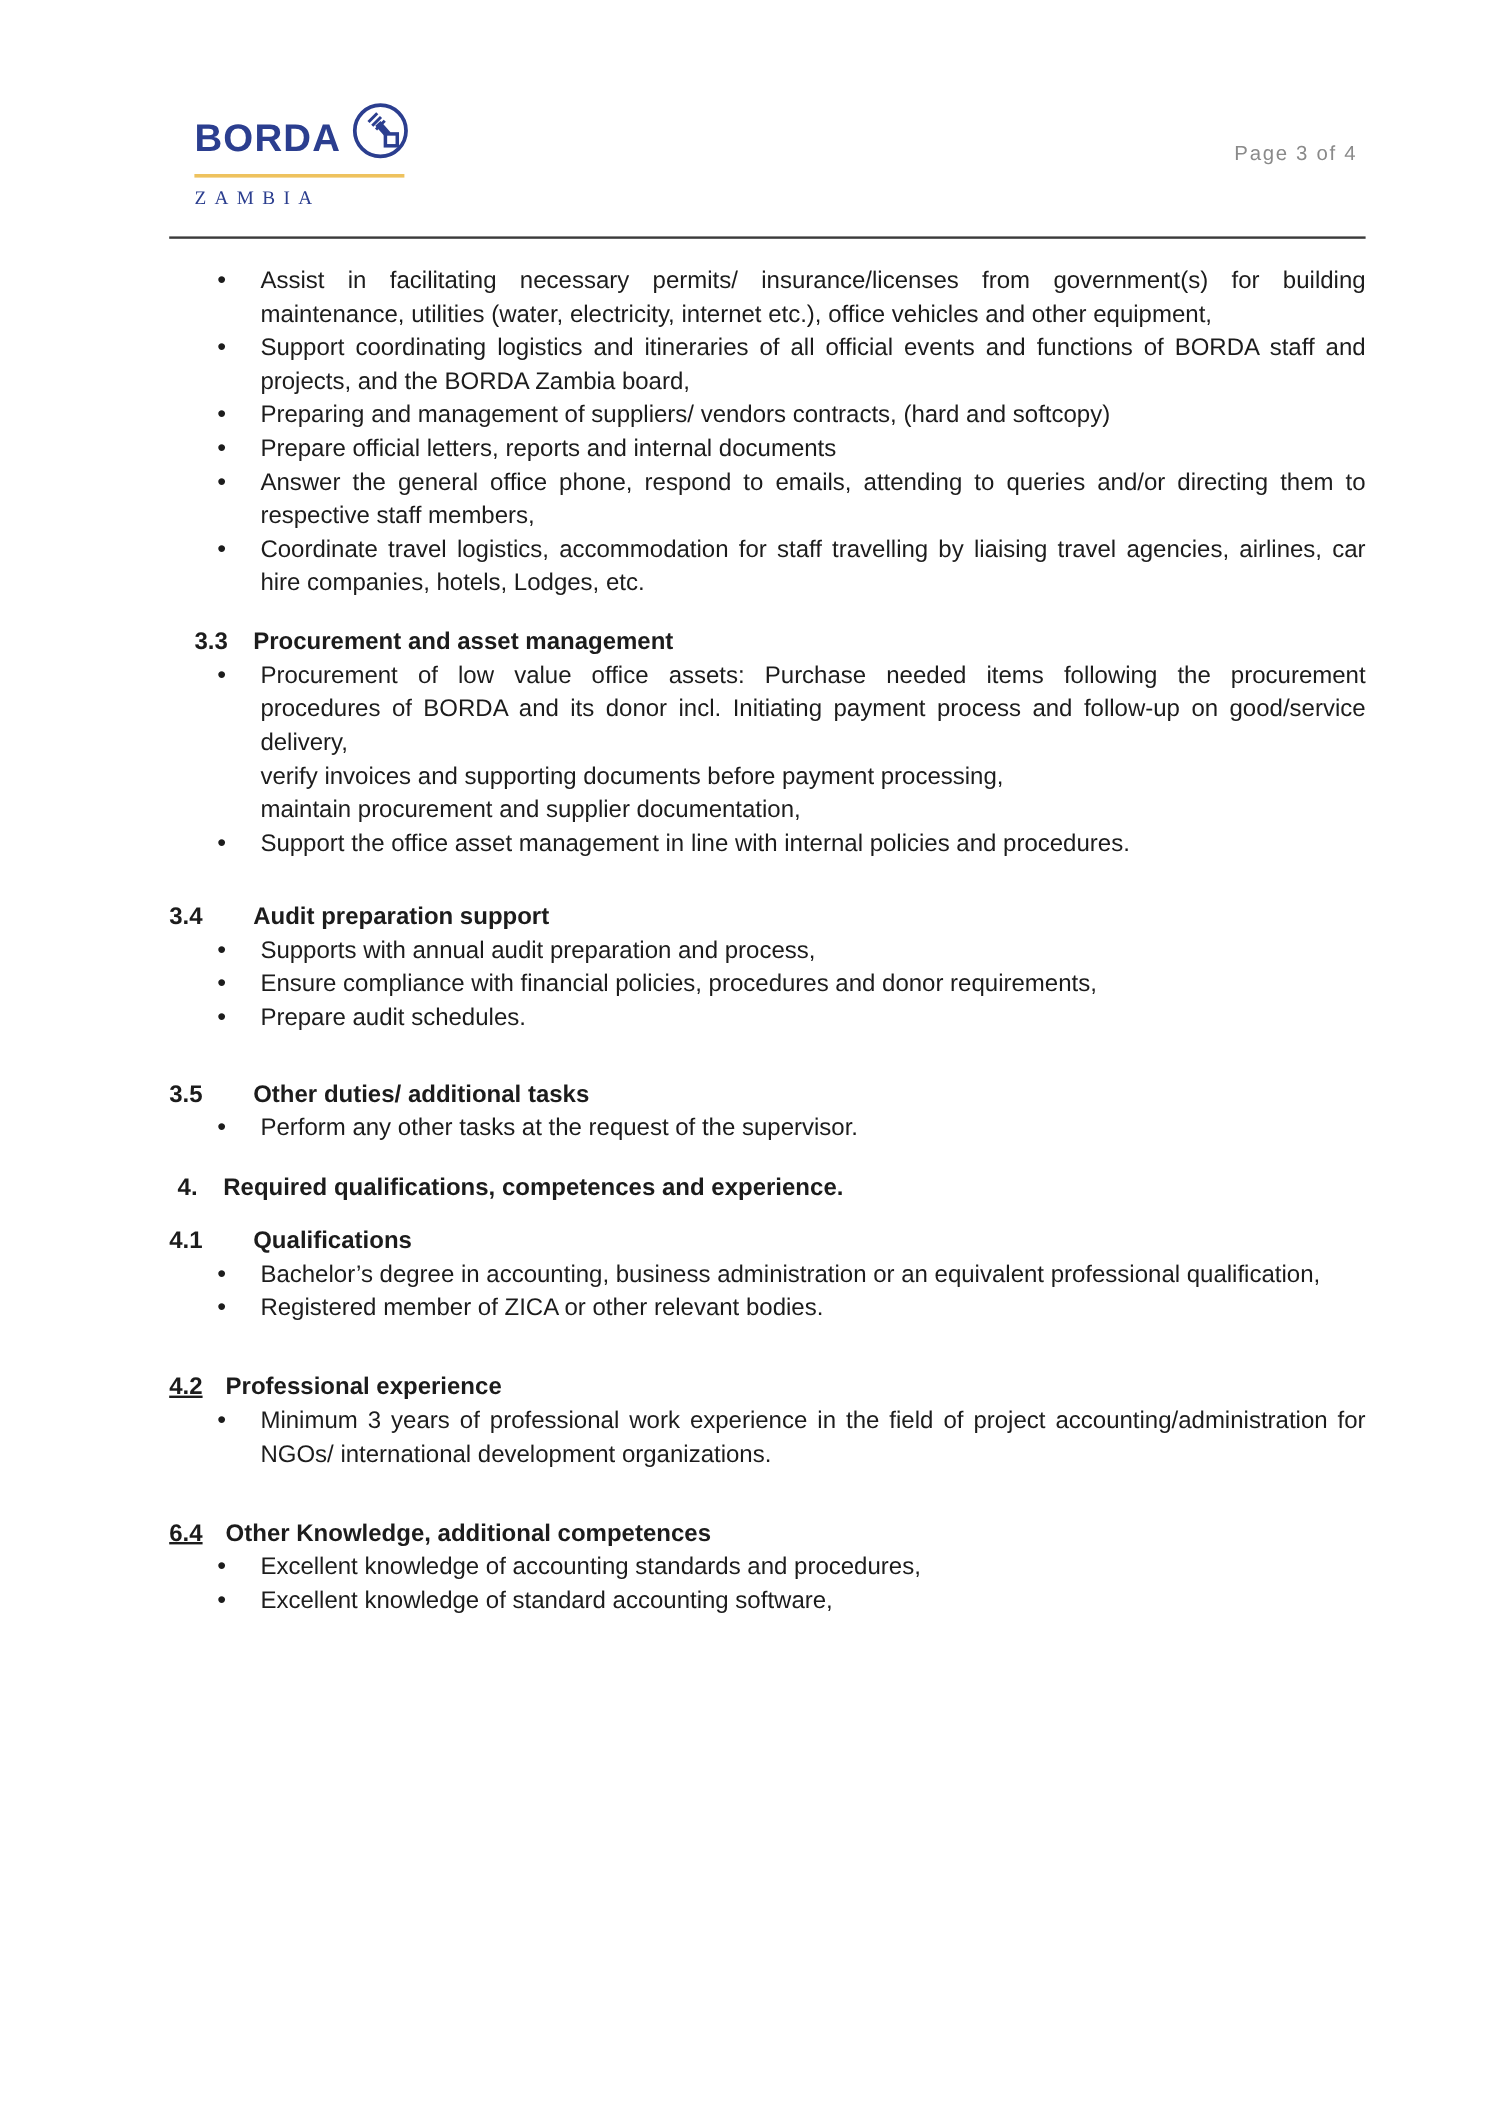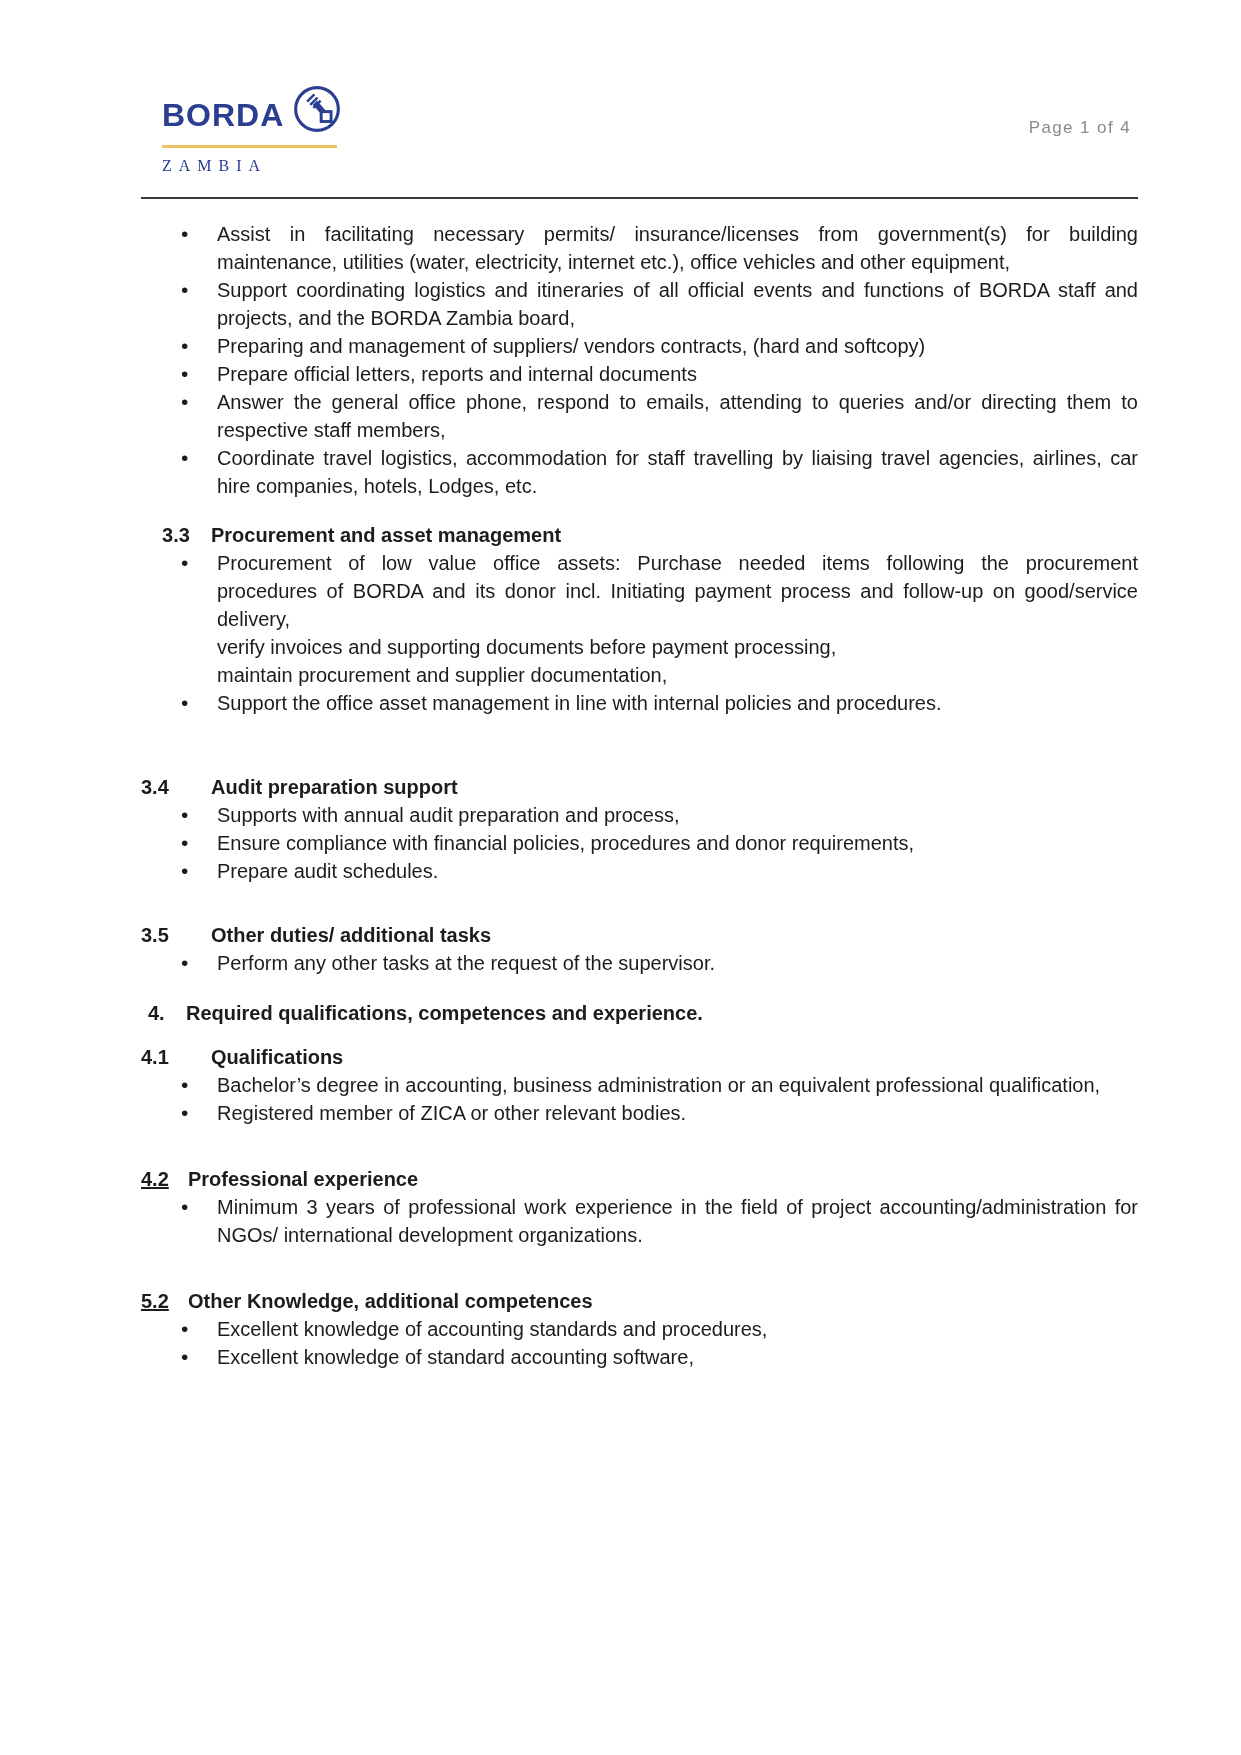--- a/index.html
+++ b/index.html
@@ -53,21 +53,21 @@
   .line{line-height:28px;}
   .stretch{text-align:justify;text-align-last:justify;}
   .sec-head{
     display:flex;font-weight:bold;font-size:20px;line-height:28px;
   }
   .sec-head .num{flex:0 0 70px;}
   .sec-head.narrow .num{flex:0 0 47px;text-decoration:underline;}
   .sec-head.h-4{padding-left:7px;}
   .sec-head.h-4 .num{flex:0 0 38px;}
   .mt-33{margin-top:21px;text-align:center;}
-  .mt-34{margin-top:56px;align-items:flex-end;}
+  .mt-34{margin-top:33px;align-items:flex-end;}
   .mt-35{margin-top:36px;}
   .mt-4{margin-top:22px;}
   .mt-41{margin-top:16px;}
   .mt-42{margin-top:38px;}
   .mt-43{margin-top:38px;}
 </style>
 </head>
 <body>
 
 <header>
@@ -79,21 +79,21 @@
         <line x1="14.5" y1="17" x2="21.5" y2="10" stroke="currentColor" stroke-width="2.4"></line>
         <line x1="17.5" y1="20" x2="24.5" y2="13" stroke="currentColor" stroke-width="2.4"></line>
         <line x1="20.5" y1="23" x2="27.5" y2="16" stroke="currentColor" stroke-width="2.4"></line>
         <line x1="22" y1="18" x2="30" y2="27" stroke="currentColor" stroke-width="5.6"></line>
         <rect x="28" y="26.5" width="9.5" height="9.5" fill="none" stroke="currentColor" stroke-width="2.8"></rect>
       </svg>
     </div>
     <div class="logo-rule"></div>
     <div class="region">ZAMBIA</div>
   </div>
-  <div class="page-num">Page 1 of 4</div>
+  <div class="page-num">Page 3 of 4</div>
 </header>
 
 <main class="content">
   <hr class="divider">
 
   <ul class="blist">
     <li>
         <div class="btext just">Assist in facilitating necessary permits/ insurance/licenses from government(s) for building maintenance, utilities (water, electricity, internet etc.), office vehicles and other equipment,</div>
       </li>
     <li>
@@ -178,21 +178,21 @@
     <span class="num">4.2</span>
     <span class="ttl">Professional experience</span>
   </div>
   <ul class="blist">
     <li>
         <div class="btext just">Minimum 3 years of professional work experience in the field of project accounting/administration for NGOs/ international development organizations.</div>
       </li>
   </ul>
 
   <div class="sec-head narrow mt-43">
-    <span class="num">5.2</span>
+    <span class="num">6.4</span>
     <span class="ttl">Other Knowledge, additional competences</span>
   </div>
   <ul class="blist">
     <li>
         <div class="btext">Excellent knowledge of accounting standards and procedures,</div>
       </li>
     <li>
         <div class="btext">Excellent knowledge of standard accounting software,</div>
       </li>
   </ul>

